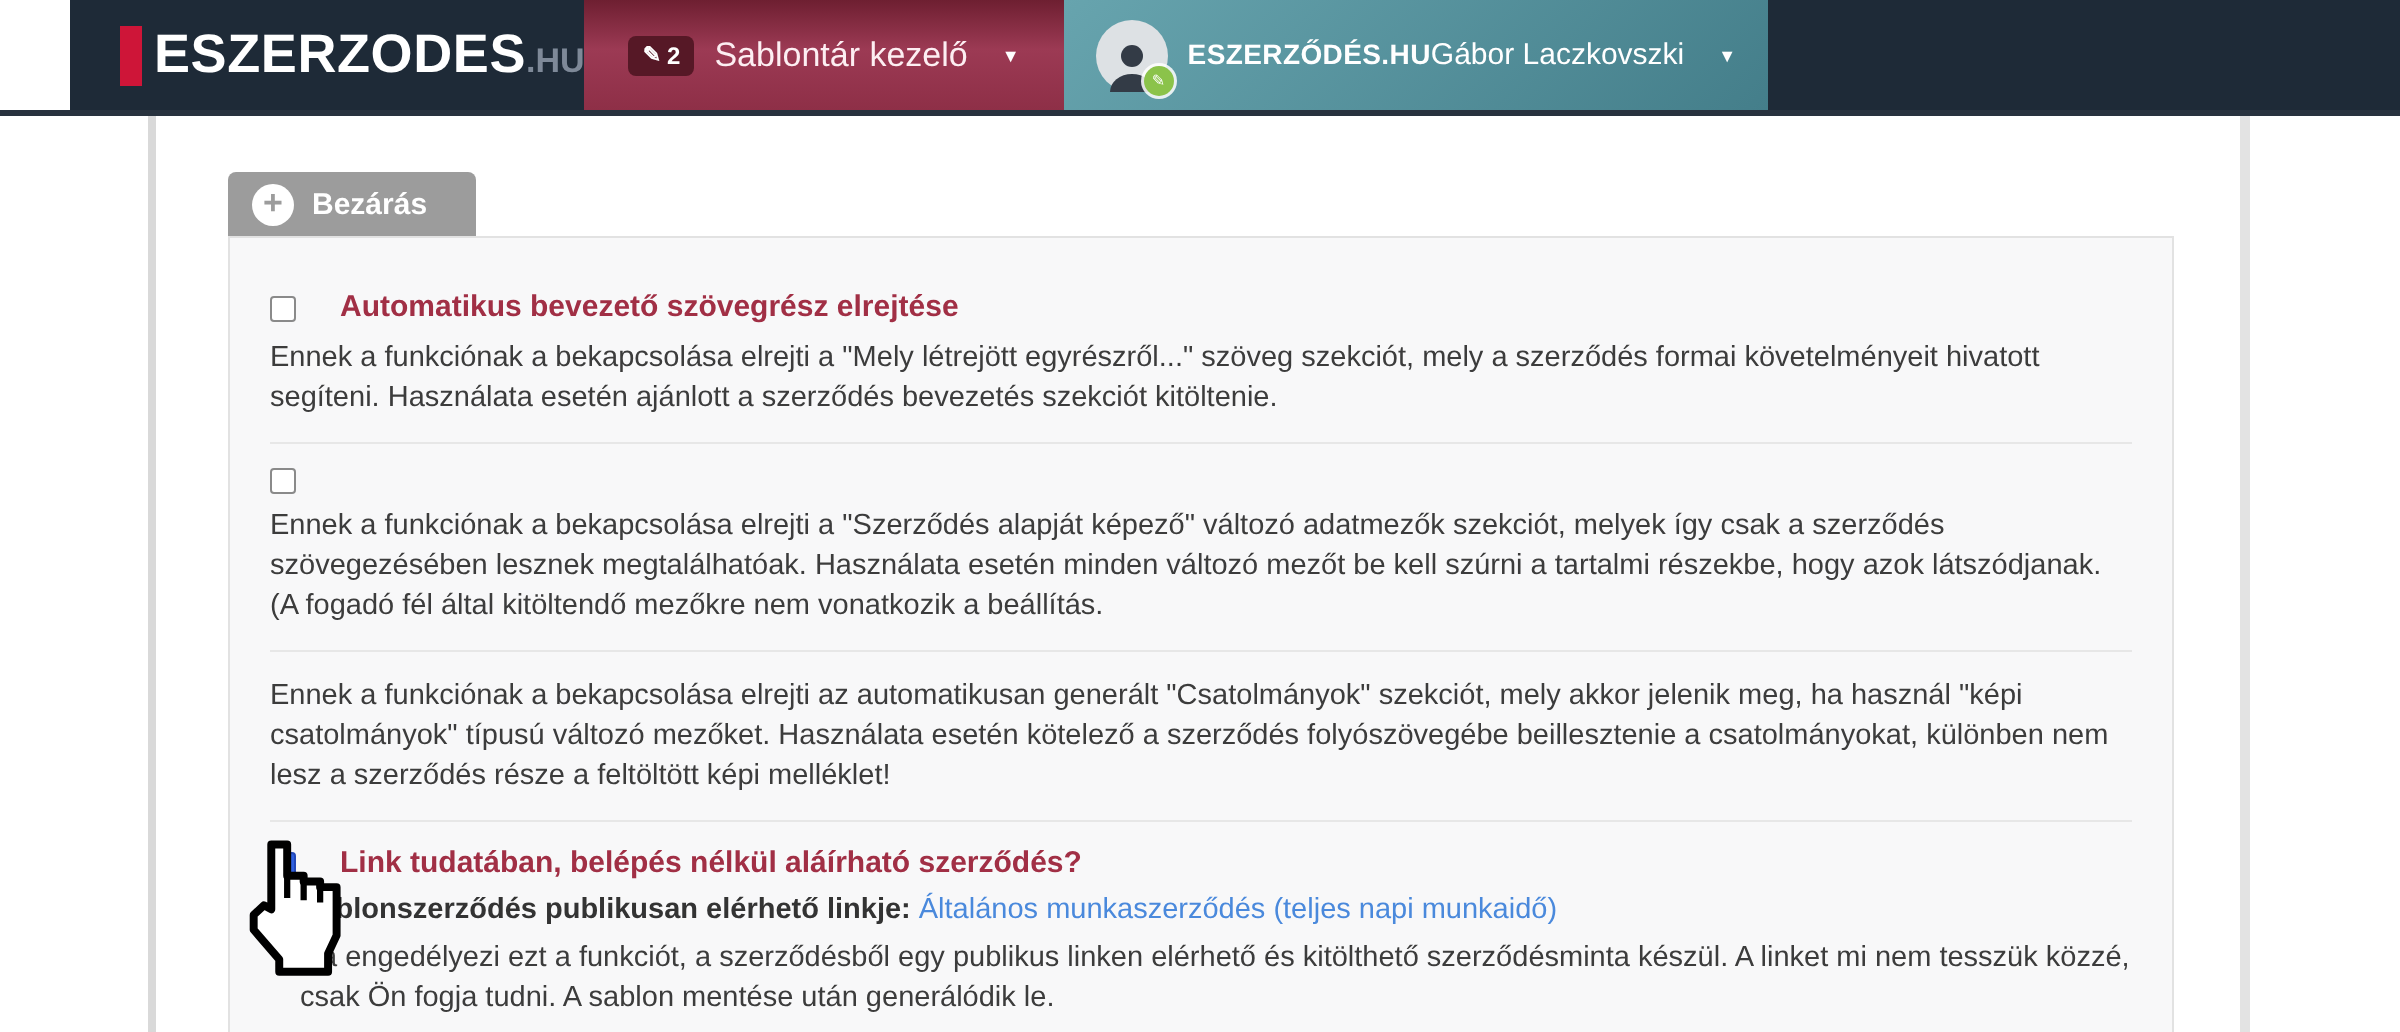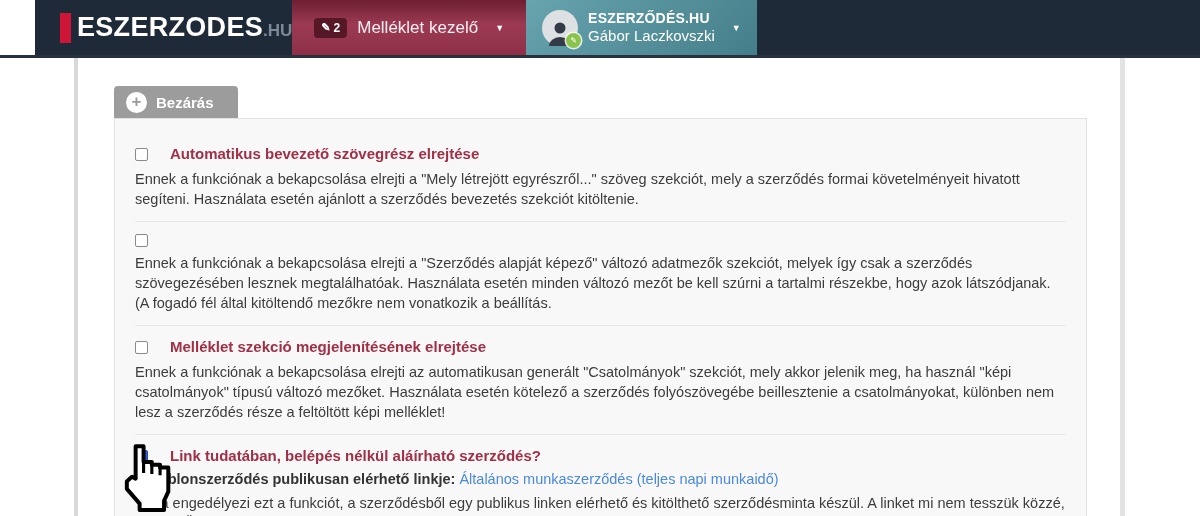--- a/index.html
+++ b/index.html
@@ -31,21 +31,21 @@
              margin-right:30px; cursor:pointer;
              background:linear-gradient(135deg,#67a4ae 0%,#447e8a 100%); }
   .avatar { width:36px; height:36px; border-radius:50%; background:#dde1e4;
             position:relative; display:flex; align-items:flex-end; justify-content:center;
             overflow:visible; flex:none; }
   .avatar svg { display:block; }
   .status-dot { position:absolute; right:-3px; bottom:-2px; width:15px; height:15px;
                 border-radius:50%; background:#8bc34a; color:#fff; font-size:8px;
                 display:flex; align-items:center; justify-content:center;
                 box-shadow:0 0 0 1.5px rgba(255,255,255,.85); }
-  .profile-text { display:flex; flex-direction:column; line-height:1.2; color:#fff; }
+  .profile-text { display:flex; flex-direction:row; line-height:1.2; color:#fff; }
   .org { font-size:14px; font-weight:bold; letter-spacing:.2px; }
   .name { font-size:15px; }
 
   
   .vline-left  { position:absolute; top:58px; left:74px;  width:4px; height:458px; background:#d9d9d9; }
   .vline-right { position:absolute; top:58px; left:1120px; width:5px; height:458px; background:#e3e3e3; }
 
   
   .tab { position:absolute; left:114px; top:86px; height:32px; background:#9c9c9c;
          border-radius:4px 4px 0 0; display:flex; align-items:center; gap:9px;
@@ -83,21 +83,21 @@
       <span class="logo-bar"></span>
       <span class="logo-wordmark"><span class="logo-text">ESZERZODES</span><span class="logo-suffix">.HU</span></span>
     </div>
 
 
     <div class="contract-btn">
       <span class="badge">
           <span class="badge-pen">✎</span>
           <span>2</span>
         </span>
-      <span>Melléklet kezelő</span>
+      <span>Sablontár kezelő</span>
       <span class="caret">▼</span>
     </div>
 
     <div class="profile">
       <span class="avatar">
         <svg width="28" height="28" viewBox="0 0 28 28">
           <circle cx="14" cy="10" r="5.5" fill="#333b46"></circle>
           <path d="M3 28 a11 9 0 0 1 22 0 Z" fill="#333b46"></path>
         </svg>
         <span class="status-dot">✎</span>
@@ -134,24 +134,20 @@
     <div class="section">
       <div class="section-title">
         <span class="checkbox"></span>
       </div>
       <div class="desc">Ennek a funkciónak a bekapcsolása elrejti a "Szerződés alapját képező" változó adatmezők szekciót, melyek így csak a szerződés szövegezésében lesznek megtalálhatóak. Használata esetén minden változó mezőt be kell szúrni a tartalmi részekbe, hogy azok látszódjanak. (A fogadó fél által kitöltendő mezőkre nem vonatkozik a beállítás.</div>
     </div>
 
     <hr class="sep">
 
     <div class="section">
-      <div class="section-title">
-        <span class="checkbox"></span>
-        <span>Melléklet szekció megjelenítésének elrejtése</span>
-      </div>
       <div class="desc">Ennek a funkciónak a bekapcsolása elrejti az automatikusan generált "Csatolmányok" szekciót, mely akkor jelenik meg, ha használ "képi csatolmányok" típusú változó mezőket. Használata esetén kötelező a szerződés folyószövegébe beillesztenie a csatolmányokat, különben nem lesz a szerződés része a feltöltött képi melléklet!</div>
     </div>
 
     <hr class="sep">
 
     <div class="section s4">
       <svg class="cursor-svg" width="54" height="71" viewBox="0 0 19 25">
         <path d="M5.5 0.8 L8.3 0.8 L8.3 6.3 L11.2 6.3 L11.2 7.3 L14.1 7.3 L14.1 8.3 L17 8.3 L17 16.8 L15.5 20 L15.5 23.2 L6.9 23.2 L6.9 21 L2.4 15.8 L2.4 13.2 L4.2 11.5 L5.5 12.2 Z" fill="#ffffff" stroke="#000000" stroke-width="1.4" stroke-linejoin="round"></path>
         <path d="M8.3 6.3 L8.3 10.2 M11.2 7.3 L11.2 10.6 M14.1 8.3 L14.1 11" fill="none" stroke="#000000" stroke-width="1.1"></path>
       </svg>

